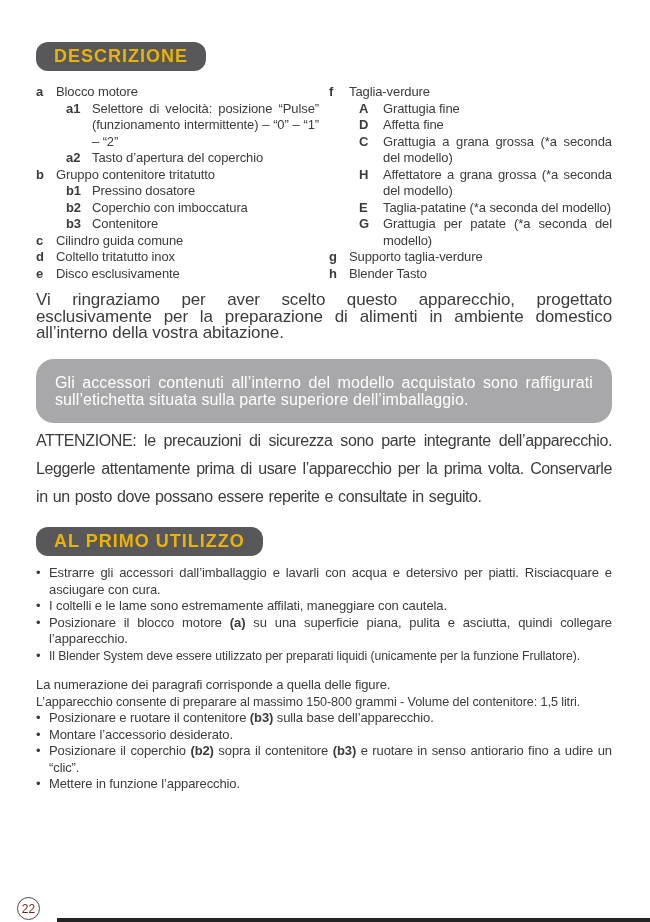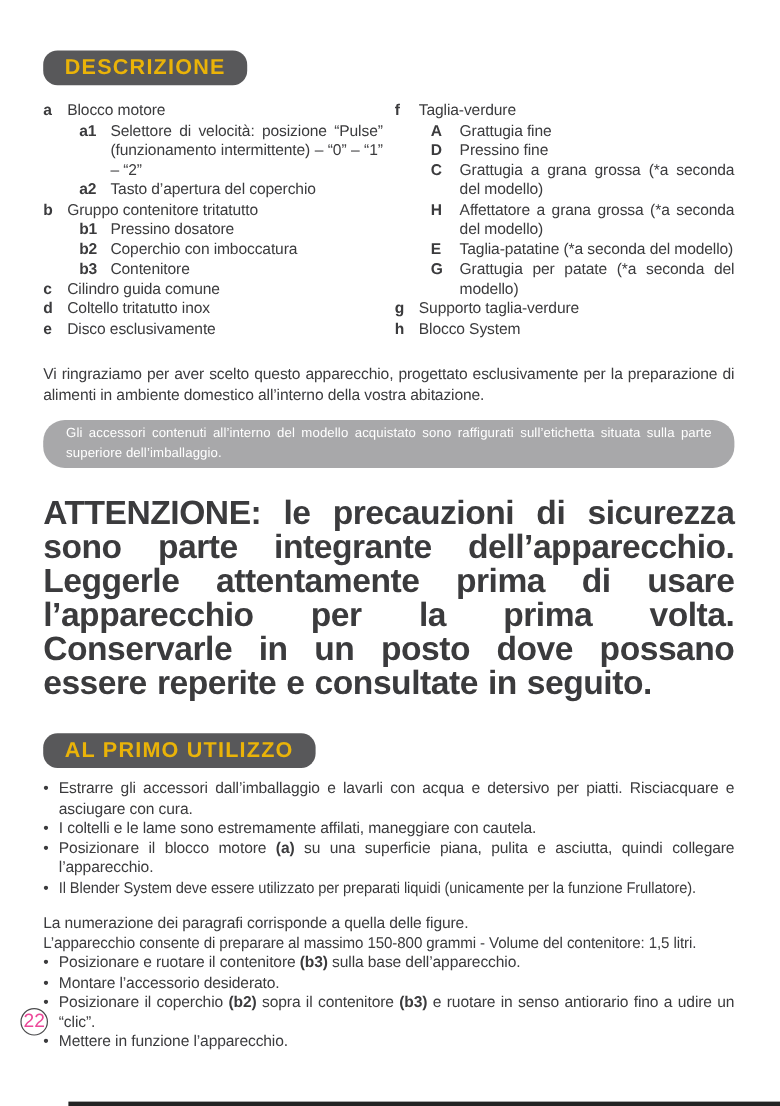--- a/index.html
+++ b/index.html
@@ -16,46 +16,46 @@
   }
 
   .cols{display:flex;gap:10px;margin-top:13px;font-size:13px;line-height:16.5px;letter-spacing:-0.1px;}
   .col{flex:1;min-width:0;}
   .item{display:grid;grid-template-columns:20px 1fr;}
   .key{font-weight:bold;}
   .txt{text-align:justify;}
   .sub{display:grid;grid-template-columns:26px 1fr;margin-left:30px;}
   .col-right .sub{grid-template-columns:24px 1fr;}
 
-  .para{font-size:13px;line-height:16.5px;letter-spacing:-0.1px;text-align:justify;margin-top:22px;}
+  .para{font-size:17px;line-height:16.5px;letter-spacing:-0.1px;text-align:justify;margin-top:10px;}
 
   .note{
     background:var(--note-bg,#a8a8aa);color:#ffffff;border-radius:18px;
-    padding:3px 19px;font-size:11px;line-height:17px;letter-spacing:0.1px;
+    padding:15px 19px;font-size:16px;line-height:17px;letter-spacing:0.1px;
     text-align:justify;margin-top:11px;
   }
 
   .warning{
-    font-size:28px;line-height:28.2px;letter-spacing:-0.4px;word-spacing:1px;
-    text-align:justify;margin-top:24px;font-weight:700;
+    font-size:16px;line-height:28.2px;letter-spacing:-0.4px;word-spacing:1px;
+    text-align:justify;margin-top:4px;font-weight:400;
   }
 
   .section{margin-top:10px;}
   .bullets{margin-top:9px;font-size:13px;line-height:16.5px;letter-spacing:-0.1px;}
   .bullet{display:grid;grid-template-columns:13px 1fr;}
   .dot{font-size:13px;}
   .plainline{margin-left:0;}
   .squeeze{display:inline-block;transform:scaleX(0.94);transform-origin:0 50%;white-space:nowrap;}
   b.ref{font-weight:bold;}
 
   .pagenum{
-    position:absolute;left:17px;top:840px;width:21px;height:21px;
+    position:absolute;left:17px;top:897px;width:21px;height:21px;
     border:1.4px solid #4a4a4c;border-radius:50%;
     display:flex;align-items:center;justify-content:center;
-    font-size:16px;color:#ec4899;
+    font-size:12px;color:#7f1d1d;
   }
   .bottombar{position:absolute;left:57px;right:0;bottom:0;height:4px;background:#232323;}
 </style>
 </head>
 <body>
 
 <div class="page">
 
   <div>
     <span class="badge">DESCRIZIONE</span>
@@ -108,21 +108,21 @@
         <div class="item">
             <span class="key">f</span>
             <span class="txt">Taglia-verdure</span>
           </div>
         <div class="sub">
             <span class="key">A</span>
             <span class="txt">Grattugia fine</span>
           </div>
         <div class="sub">
             <span class="key">D</span>
-            <span class="txt">Pressino fine</span>
+            <span class="txt">Affetta fine</span>
           </div>
         <div class="sub">
             <span class="key">C</span>
             <span class="txt">Grattugia a grana grossa (*a seconda del modello)</span>
           </div>
         <div class="sub">
             <span class="key">H</span>
             <span class="txt">Affettatore a grana grossa (*a seconda del modello)</span>
           </div>
         <div class="sub">
@@ -132,21 +132,21 @@
         <div class="sub">
             <span class="key">G</span>
             <span class="txt">Grattugia per patate (*a seconda del modello)</span>
           </div>
         <div class="item">
             <span class="key">g</span>
             <span class="txt">Supporto taglia-verdure</span>
           </div>
         <div class="item">
             <span class="key">h</span>
-            <span class="txt">Blocco System</span>
+            <span class="txt">Blender Tasto</span>
           </div>
       </div>
     </div>
   </div>
 
   <p class="para">Vi ringraziamo per aver scelto questo apparecchio, progettato esclusivamente per la preparazione di alimenti in ambiente domestico all’interno della vostra abitazione.</p>
 
   <div class="note">Gli accessori contenuti all’interno del modello acquistato sono raffigurati sull’etichetta situata sulla parte superiore dell’imballaggio.</div>
 
   <p class="warning">ATTENZIONE: le precauzioni di sicurezza sono parte integrante dell’apparecchio. Leggerle attentamente prima di usare l’apparecchio per la prima volta. Conservarle in un posto dove possano essere reperite e consultate in seguito.</p>

